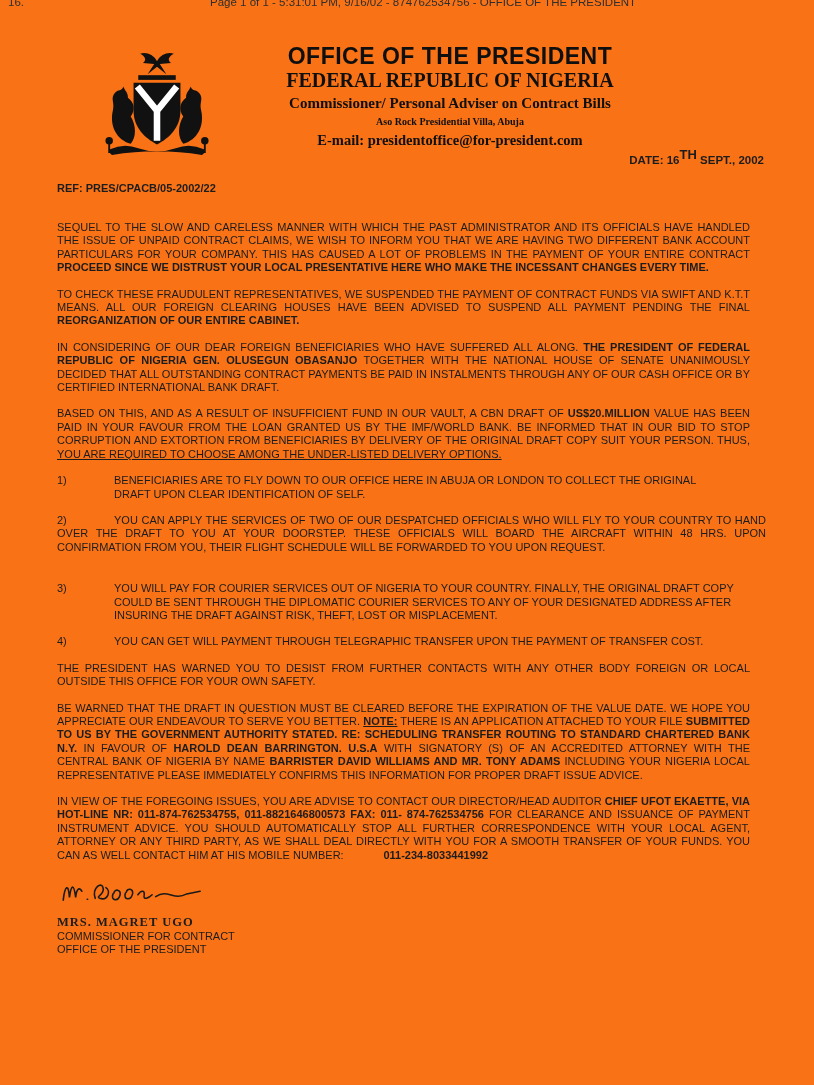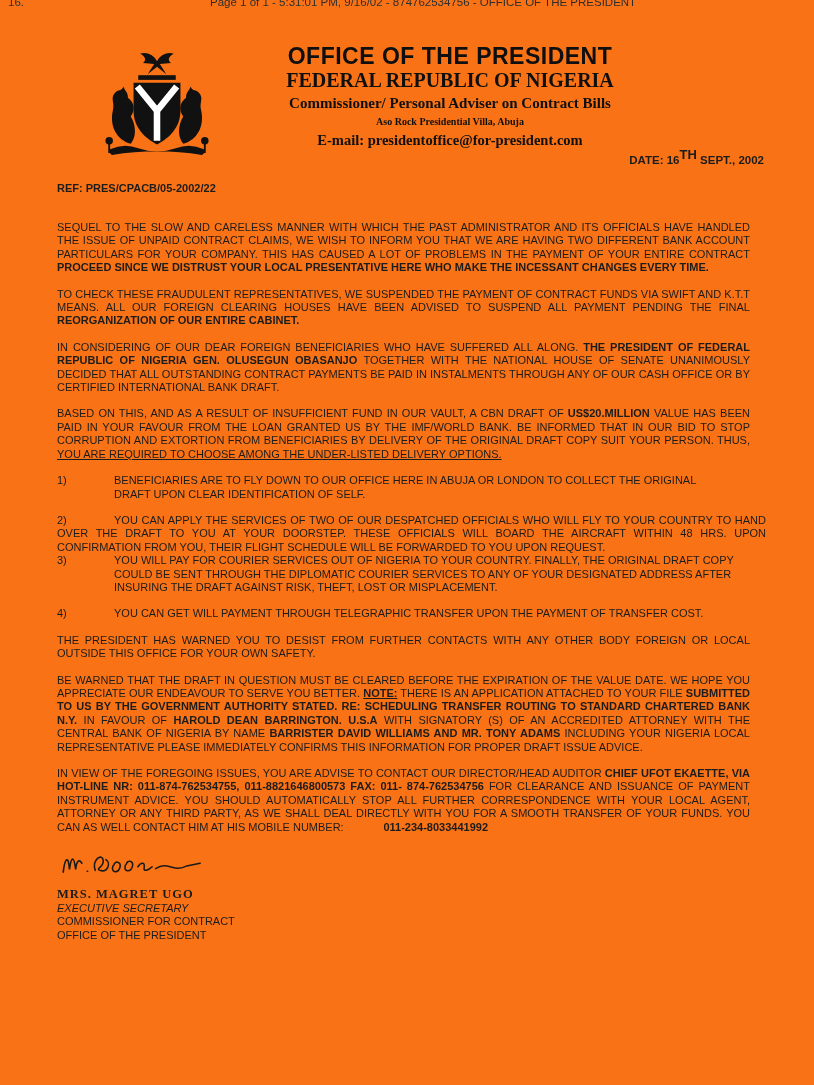--- a/index.html
+++ b/index.html
@@ -23,21 +23,21 @@
   .dateline sup{font-size:13px;}
   
   .refblock{position:absolute;left:57px;top:181px;font-weight:bold;font-size:11px;line-height:14.5px;}
   .u{text-decoration:underline;}
   .b{font-weight:bold;}
   
   .bodytext{position:absolute;left:57px;top:221px;width:709px;font-size:11px;line-height:13.4px;}
   .para{margin:0 16px 13px 0;text-align:justify;}
   .li{position:relative;padding-left:57px;margin:0 0 13px 0;text-align:left;}
   .li .li-num{position:absolute;left:0;top:0;}
-  .li-flat{margin:0 0 0 0;text-align:justify;}
+  .li-flat{margin:0 0 28px 0;text-align:justify;}
   .li-num-inline{display:inline-block;width:57px;}
   .preline{white-space:pre-line;}
   
   .sig{margin-top:15px;font-size:11px;line-height:13.5px;}
   .signature{display:block;width:180px;height:32px;margin:3px 0 0 -2px;}
   .sig-name{font-family:"Liberation Serif",serif;font-weight:bold;font-size:12.5px;letter-spacing:1px;margin-top:7px;}
   .sig-italic{font-style:italic;}
 </style>
 </head>
 <body>
@@ -116,19 +116,18 @@
           <path d="M8 26 C10 9 14 7 15 23 C17 8 20 7 22 23 C23 13 26 11 29 16"></path>
           <path d="M35 25 L35.5 25"></path>
           <path d="M44 24 C40 12 52 4 53 13 C54 20 44 22 49 24 C58 27 62 16 56 12"></path>
           <path d="M64 19 C61 27 70 28 72 20 C73 14 66 13 65 18"></path>
           <path d="M78 18 C75 26 84 27 86 19 C87 13 80 12 79 17"></path>
           <path d="M92 20 C96 14 100 15 99 21 C98 26 104 24 108 20"></path>
           <path d="M112 22 C126 13 132 27 147 19 L162 16"></path>
         </g>
       </svg>
       <div class="sig-name">MRS. MAGRET UGO</div>
-      <div class="sig-italic">EXECUTIVE SECRETARY</div>
       <div>COMMISSIONER FOR CONTRACT</div>
       <div>OFFICE OF THE PRESIDENT</div>
     </div>
   </div>
 
 </div>
 
 </body></html>

